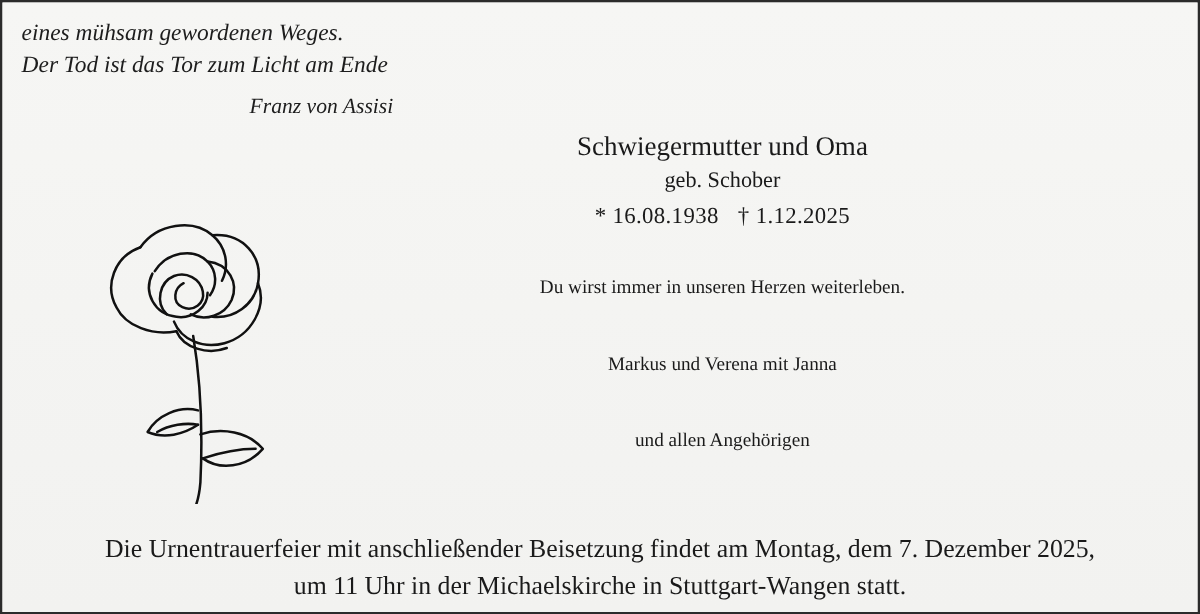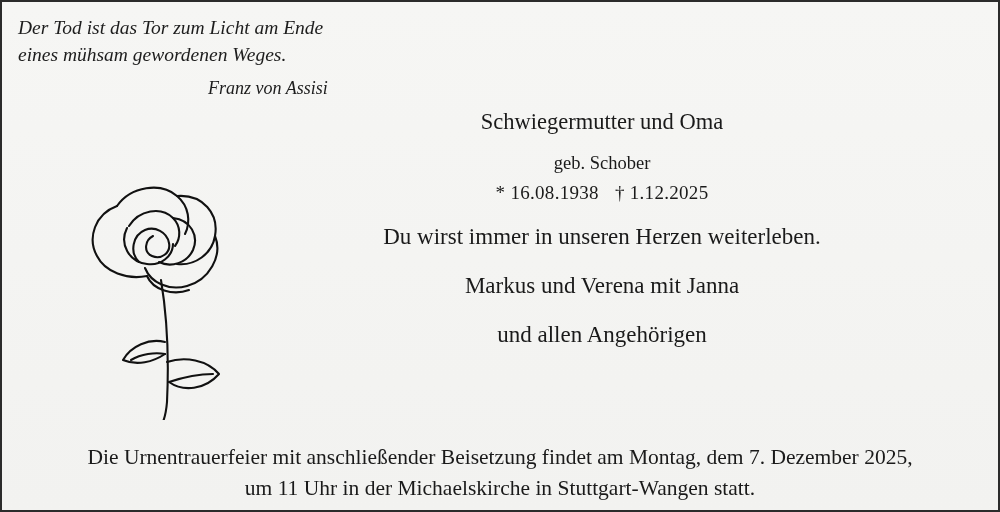--- a/index.html
+++ b/index.html
@@ -71,37 +71,37 @@
     color: #1a1a1a;
   }
   .name {
     margin-top: 22px;
     font-size: 40px;
     letter-spacing: 0.4px;
     line-height: 48px;
     color: #111111;
   }
   .maiden {
-    margin-top: 16px;
+    margin-top: 4px;
     font-size: 18.5px;
     color: #1a1a1a;
   }
   .dates {
     margin-top: 8px;
     font-size: 19px;
     letter-spacing: 0.3px;
     color: #1a1a1a;
   }
   .dates .sep {
     display: inline-block;
     width: 16px;
   }
   .farewell {
-    margin-top: 17px;
-    font-size: 23px;
+    margin-top: 32px;
+    font-size: 16px;
     line-height: 32px;
     color: #1a1a1a;
   }
 
   
   .footer {
     position: absolute;
     left: 0;
     right: 0;
     top: 440px;
@@ -111,22 +111,22 @@
     color: #1a1a1a;
   }
 </style>
 </head>
 <body>
 
 <div class="notice">
   <div class="inner">
 
     <div class="quote">
+      <div class="quote-line">eines mühsam gewordenen Weges.</div>
       <div class="quote-line">Der Tod ist das Tor zum Licht am Ende</div>
-      <div class="quote-line">eines mühsam gewordenen Weges.</div>
       <div class="quote-author">Franz von Assisi</div>
     </div>
 
     <div class="rose">
       <svg viewBox="0 0 180 310" width="180" height="310" xmlns="http://www.w3.org/2000/svg" fill="none" stroke="#111111" stroke-width="2.1" stroke-linecap="round" stroke-linejoin="round">
 
         <path d="M60 96 C38 104 30 128 40 146 C48 162 70 170 90 166"></path>
         <path d="M60 96 C74 76 104 72 120 86 C132 96 134 112 128 124"></path>
         <path d="M120 86 C146 84 162 104 158 126 C155 144 138 156 120 154"></path>
         <path d="M158 126 C166 146 152 170 130 176 C112 181 94 173 88 158"></path>

